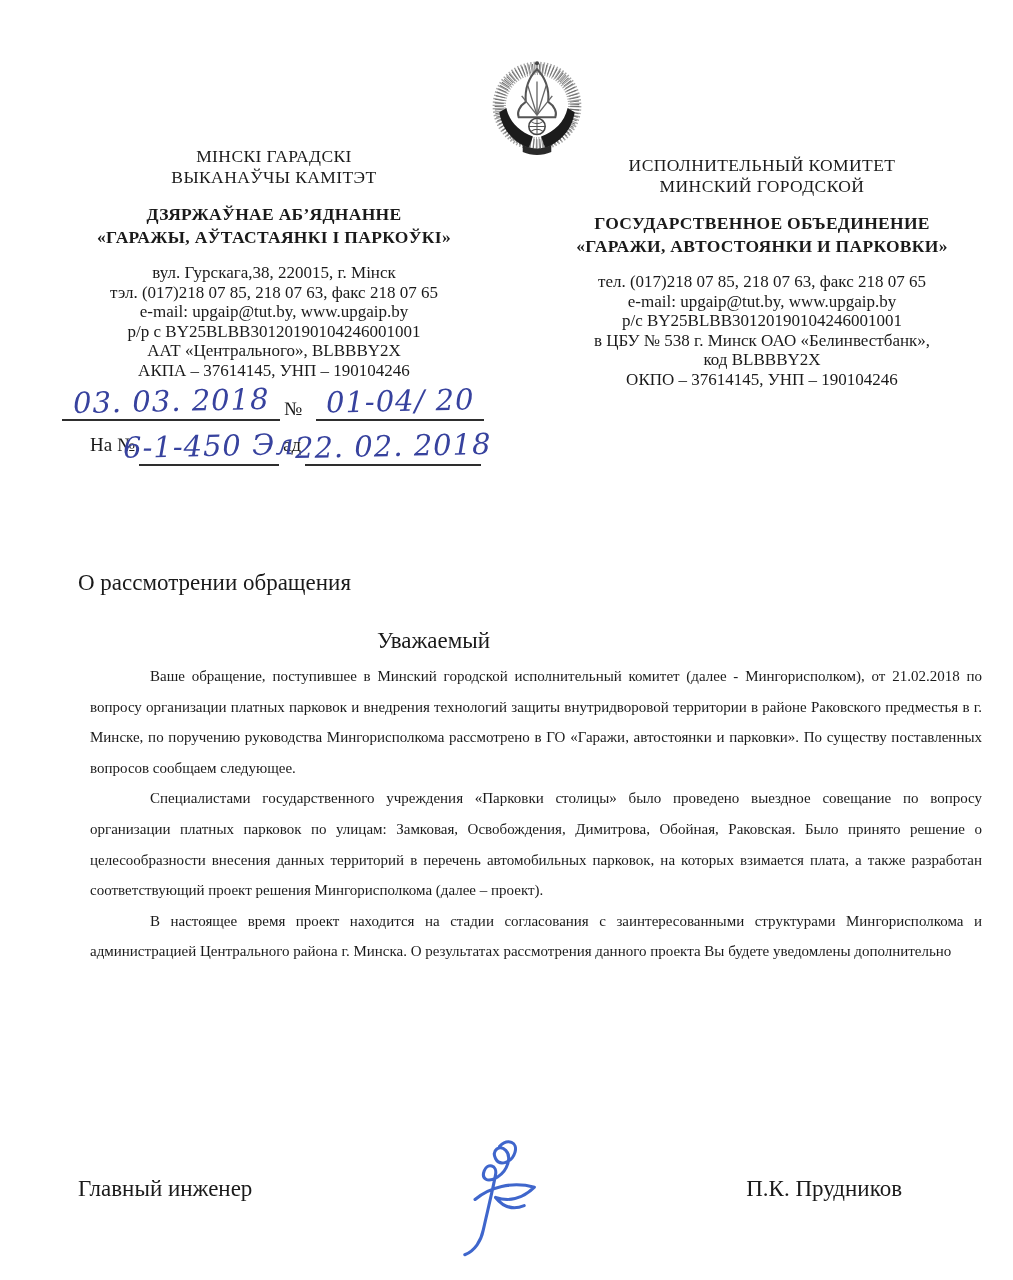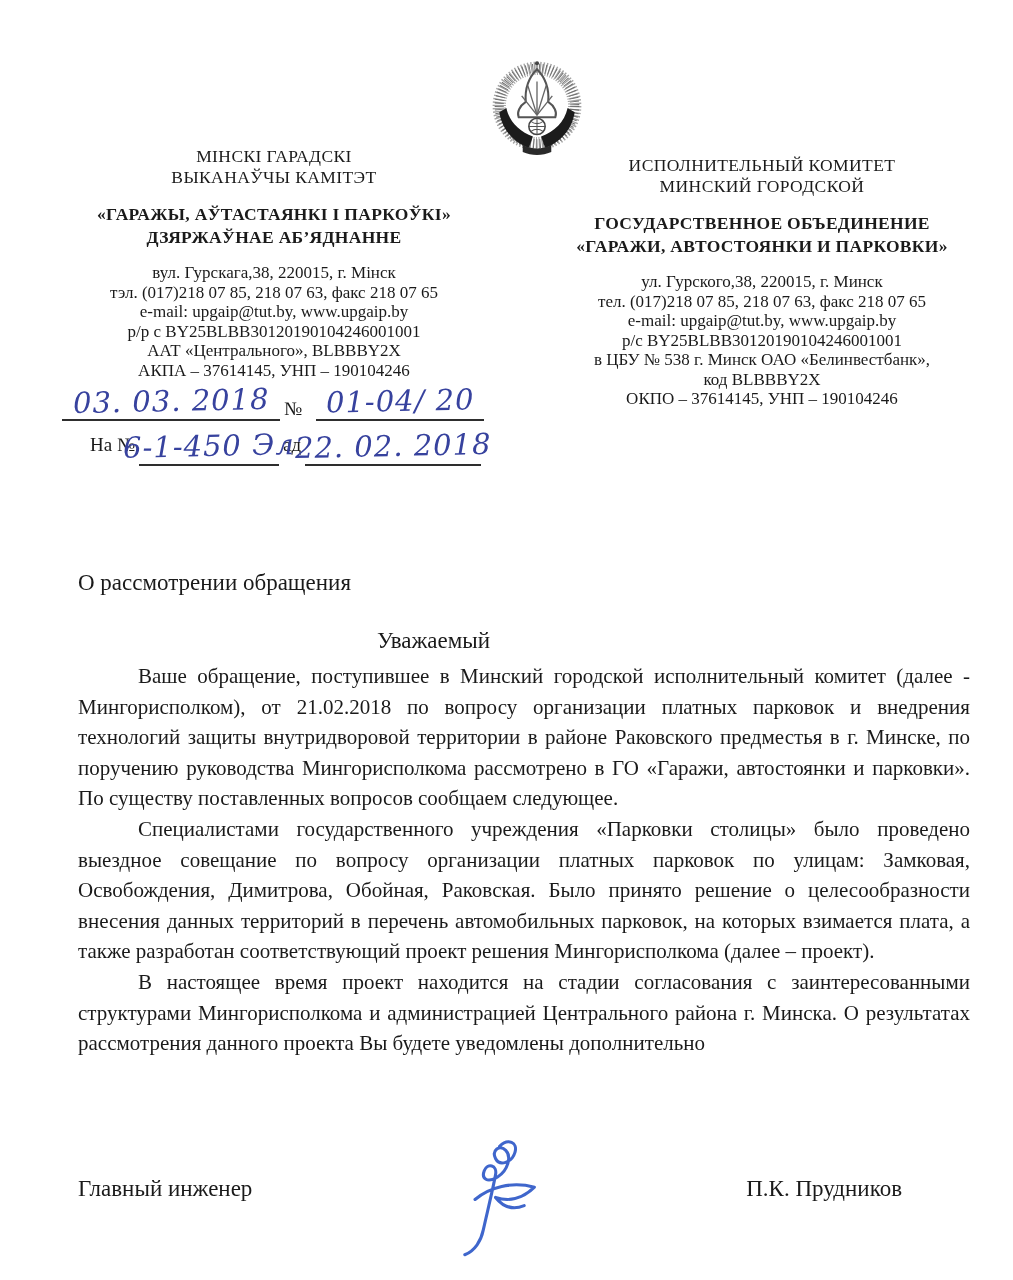--- a/index.html
+++ b/index.html
@@ -52,23 +52,23 @@
   .w-num   { width: 168px; margin-left: 10px; }
   .w-in    { width: 140px; }
   .w-date2 { width: 176px; }
   .ml-28 { margin-left: 24px; }
 
   
   .subject { position: absolute; top: 570px; left: 78px; font-size: 23px; text-align: right; }
   .salutation { position: absolute; top: 628px; left: 377px; font-size: 23px; }
   .body-text {
     position: absolute;
-    top: 661px; left: 78px;
+    top: 661px; left: 90px;
     width: 892px;
-    font-size: 21px;
+    font-size: 15px;
     line-height: 30.6px;
     text-align: justify;
   }
   .body-text p { margin: 0; text-indent: 60px; }
 
   
   .sign-row {
     position: absolute;
     top: 1176px; left: 78px;
     width: 824px;
@@ -105,43 +105,42 @@
     </svg>
   </div>
 
   <div class="letterhead">
     <div class="lh-col left">
       <div class="lh-committee">
         <div>МІНСКІ ГАРАДСКІ</div>
         <div>ВЫКАНАЎЧЫ КАМІТЭТ</div>
       </div>
       <div class="lh-orgname">
+        <div>ДЗЯРЖАЎНАЕ АБ’ЯДНАННЕ</div>
         <div>«ГАРАЖЫ, АЎТАСТАЯНКІ І ПАРКОЎКІ»</div>
-        <div>ДЗЯРЖАЎНАЕ АБ’ЯДНАННЕ</div>
       </div>
       <div class="lh-details">
         <div>вул. Гурскага,38, 220015, г. Мінск</div>
         <div>тэл. (017)218 07 85, 218 07 63, факс 218 07 65</div>
         <div>e-mail: upgaip@tut.by, www.upgaip.by</div>
         <div>р/р с BY25BLBB30120190104246001001</div>
         <div>ААТ «Центрального», BLBBBY2X</div>
         <div>АКПА – 37614145, УНП – 190104246</div>
       </div>
     </div>
     <div class="lh-col right">
       <div class="lh-committee">
         <div>ИСПОЛНИТЕЛЬНЫЙ КОМИТЕТ</div>
         <div>МИНСКИЙ ГОРОДСКОЙ</div>
       </div>
       <div class="lh-orgname">
         <div>ГОСУДАРСТВЕННОЕ ОБЪЕДИНЕНИЕ</div>
         <div>«ГАРАЖИ, АВТОСТОЯНКИ И ПАРКОВКИ»</div>
       </div>
       <div class="lh-details">
-        <div>ул. Гурского,38, 220015, г. Минск</div>
         <div>тел. (017)218 07 85, 218 07 63, факс 218 07 65</div>
         <div>e-mail: upgaip@tut.by, www.upgaip.by</div>
         <div>р/с BY25BLBB30120190104246001001</div>
         <div>в ЦБУ № 538 г. Минск ОАО «Белинвестбанк»,</div>
         <div>код BLBBBY2X</div>
         <div>ОКПО – 37614145, УНП – 190104246</div>
       </div>
     </div>
   </div>
 

